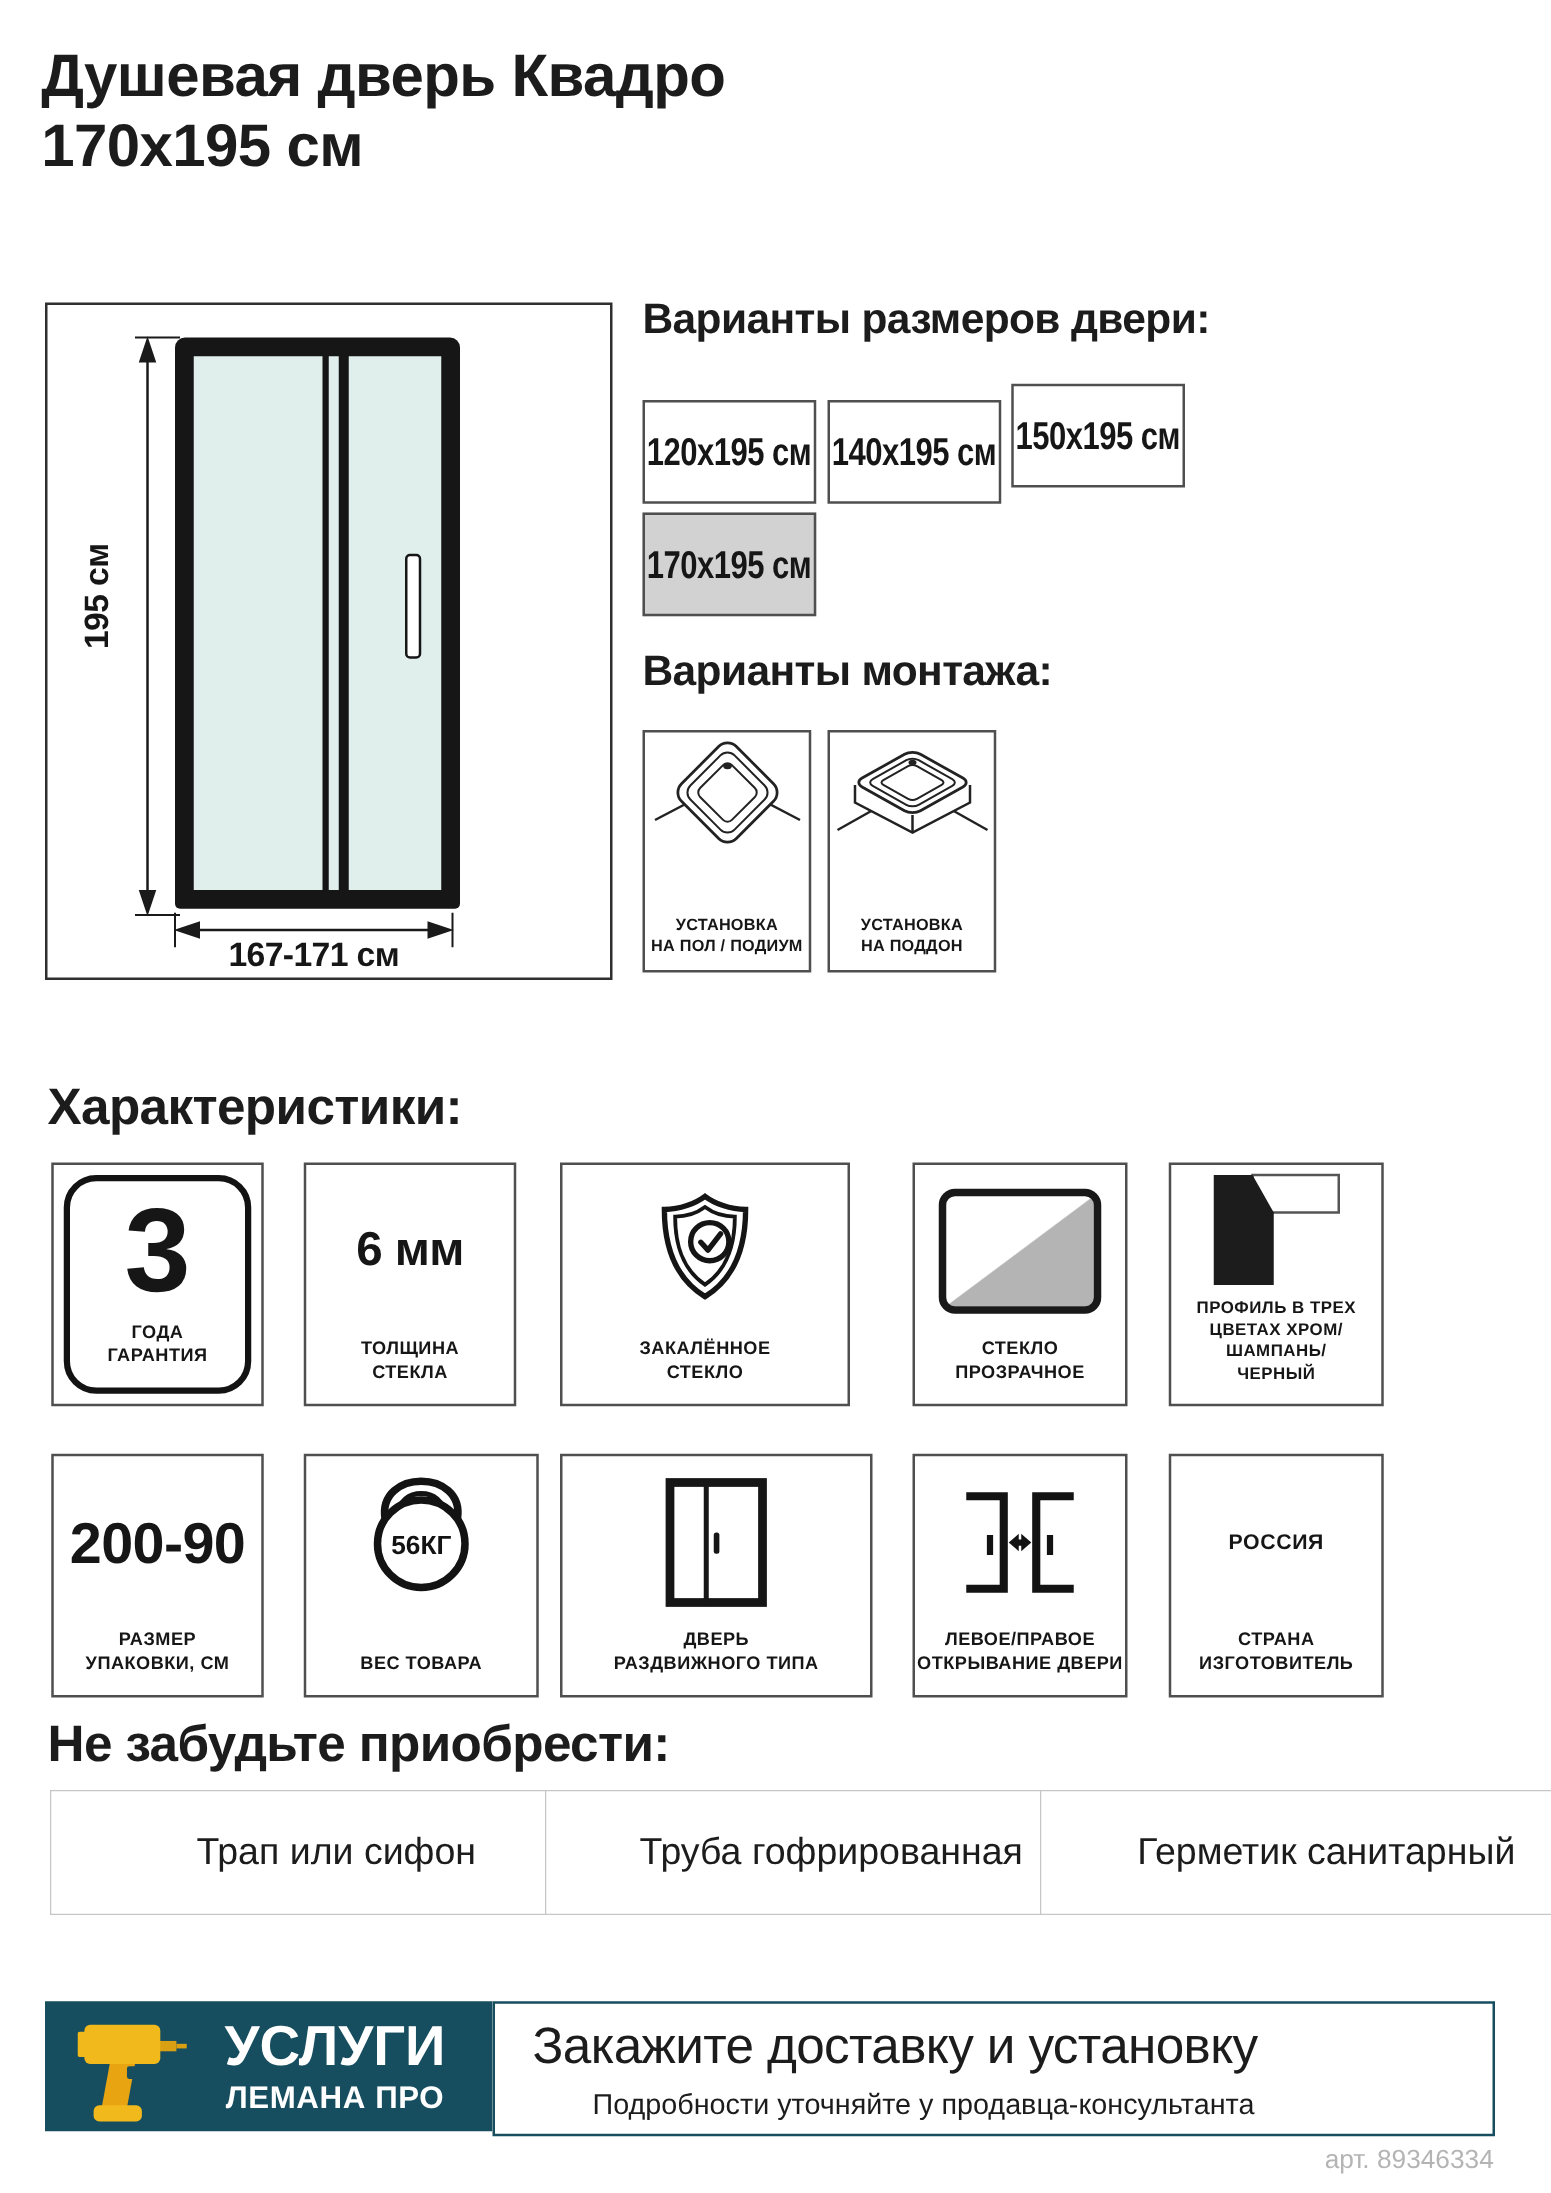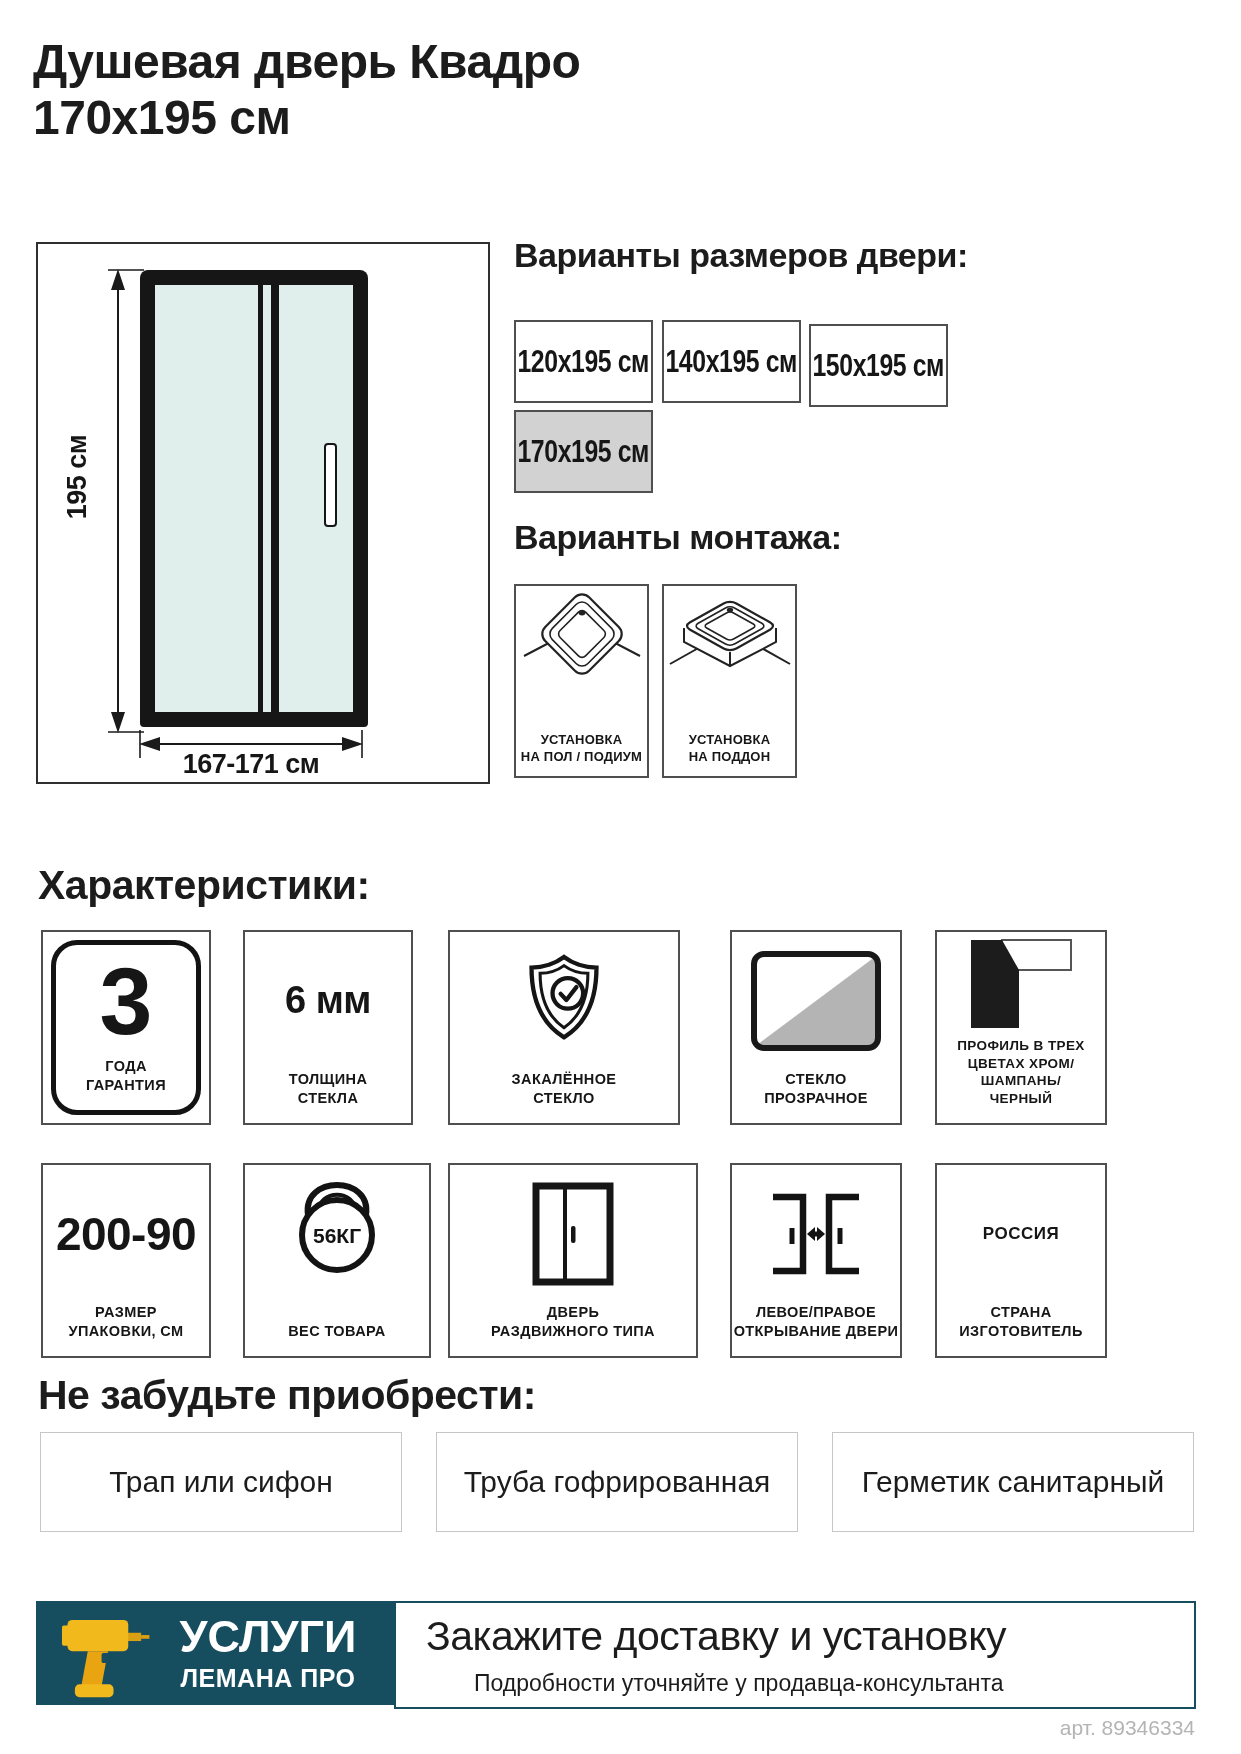--- a/index.html
+++ b/index.html
@@ -49,21 +49,21 @@
   .big-val{font-weight:700;letter-spacing:-0.5px;}
   .warranty-frame{position:absolute;inset:8px;border:5px solid #131313;border-radius:26px;
                   display:flex;flex-direction:column;align-items:center;}
   .warranty-num{flex:1;display:flex;align-items:center;justify-content:center;
                 font-size:95px;font-weight:700;line-height:.85;}
   .glass-icon{width:118px;height:88px;border:6px solid #191919;border-radius:13px;
               background:linear-gradient(to bottom right,#ffffff 49.5%,#b4b4b4 50.3%);}
 
   
   .ubox{top:1432px;width:360px;height:98px;border:1.5px solid #c6c6c6;background:#fff;
-        display:flex;align-items:center;justify-content:center;font-size:30px;color:#1c1c1c;}
+        display:flex;align-items:center;justify-content:center;font-size:30px;color:#1c1c1c;padding-left:48px;}
 
   
   .teal-box{left:36px;top:1601px;width:358px;height:104px;background:#174e5f;
             display:flex;align-items:center;}
   .services-text{flex:1;text-align:center;color:#fff;padding-right:12px;}
   .services-title{font-size:45px;font-weight:700;line-height:1.05;}
   .services-brand{font-size:25px;font-weight:700;letter-spacing:.5px;margin-top:4px;}
   .cta-box{left:394px;top:1601px;width:768px;height:104px;border:2px solid #174e5f;background:#fff;
            display:flex;flex-direction:column;justify-content:center;padding-left:30px;box-sizing:content-box;}
   .cta-title{font-size:41px;color:#1c1c1c;letter-spacing:-0.5px;}
@@ -103,21 +103,21 @@
     <div class="abs dim-h-label">167-171 см</div>
   </div>
 
   <div class="abs h-right" style="left:514px;top:236px;">Варианты размеров двери:</div>
   <div class="abs chip" style="left:514px;top:320px;">
     <span>120х195 см</span>
   </div>
   <div class="abs chip" style="left:662px;top:320px;">
     <span>140х195 см</span>
   </div>
-  <div class="abs chip" style="left:809px;top:324px;justify-content:center;">
+  <div class="abs chip" style="left:809px;top:307px;justify-content:center;">
     <span>150х195 см</span>
   </div>
   <div class="abs chip selected" style="left:514px;top:410px;">
     <span>170х195 см</span>
   </div>
 
   <div class="abs h-right" style="left:514px;top:518px;">Варианты монтажа:</div>
 
   <div class="abs mbox" style="left:514px;top:584px;">
     <svg width="124" height="104" viewBox="0 0 124 104">

